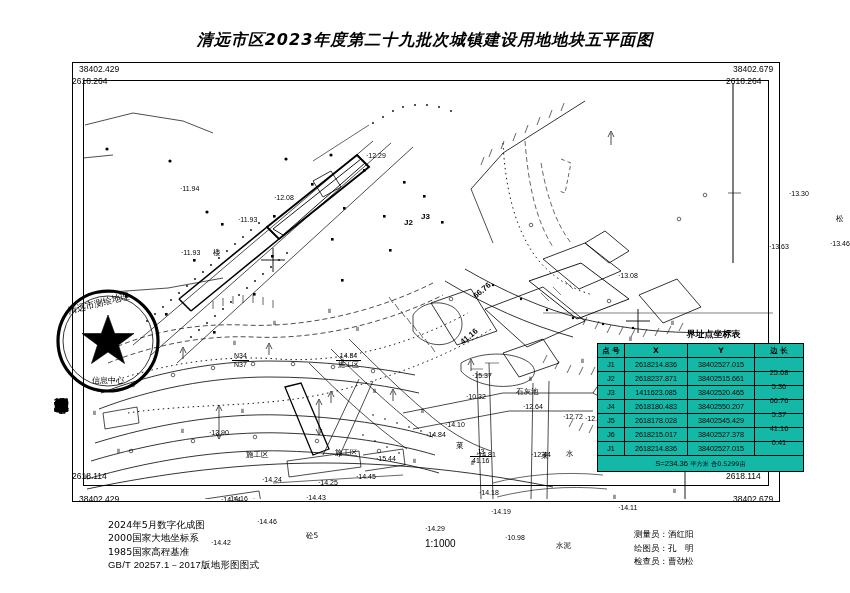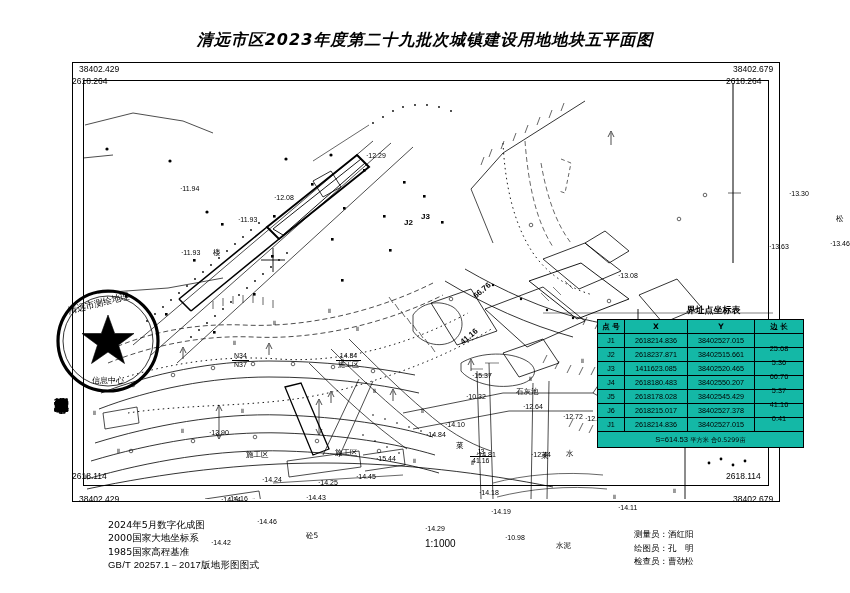--- a/index.html
+++ b/index.html
@@ -50,21 +50,21 @@
   
   .seal{position:absolute;left:48px;top:283px;width:120px;height:120px;}
   .sealtext{
     position:absolute;left:48px;top:292px;width:22px;
     font-family:"DejaVu Sans",sans-serif;font-size:14px;font-weight:bold;
     line-height:1.22;letter-spacing:0;text-align:center;
     writing-mode:vertical-rl;text-orientation:upright;height:190px;
   }
 
   
-  .tbl-wrap{position:absolute;left:597px;top:304px;width:233px;}
+  .tbl-wrap{position:absolute;left:597px;top:328px;width:233px;}
   .tbl-title{text-align:center;font-family:"DejaVu Sans",sans-serif;font-weight:bold;font-size:9px;margin-bottom:2px;}
   table.coords{border-collapse:collapse;width:207px;background:#14b8a6;font-size:7.2px;}
   table.coords td,table.coords th{border:0.8px solid #000;padding:0;height:13px;text-align:center;font-weight:normal;}
   table.coords th{font-family:"DejaVu Sans",sans-serif;font-weight:bold;font-size:7.5px;}
   td.ptno{width:26px;}
   td.xv{width:62px;}
   td.yv{width:66px;}
   td.side{width:48px;font-size:7.4px;}
   tr.sumrow td{height:15px;font-size:7.6px;}
   .sum-unit{font-family:"DejaVu Sans",sans-serif;font-size:6.3px;}
@@ -514,21 +514,21 @@
           <tr>
             <td class="ptno">J1</td>
             <td class="xv">2618214.836</td>
             <td class="yv">38402527.015</td>
             <td class="side"></td>
           </tr>
         </tbody>
       <tfoot>
         <tr class="sumrow">
           <td colspan="4">
-            <span>S=614.53</span>
+            <span>S=234.36</span>
             <span class="sum-unit">平方米  合0.5299亩</span>
           </td>
         </tr>
       </tfoot>
     </table>
   </div>
 
   <div class="footer-left">
     <div>2024年5月数字化成图</div>
     <div>2000国家大地坐标系</div>

